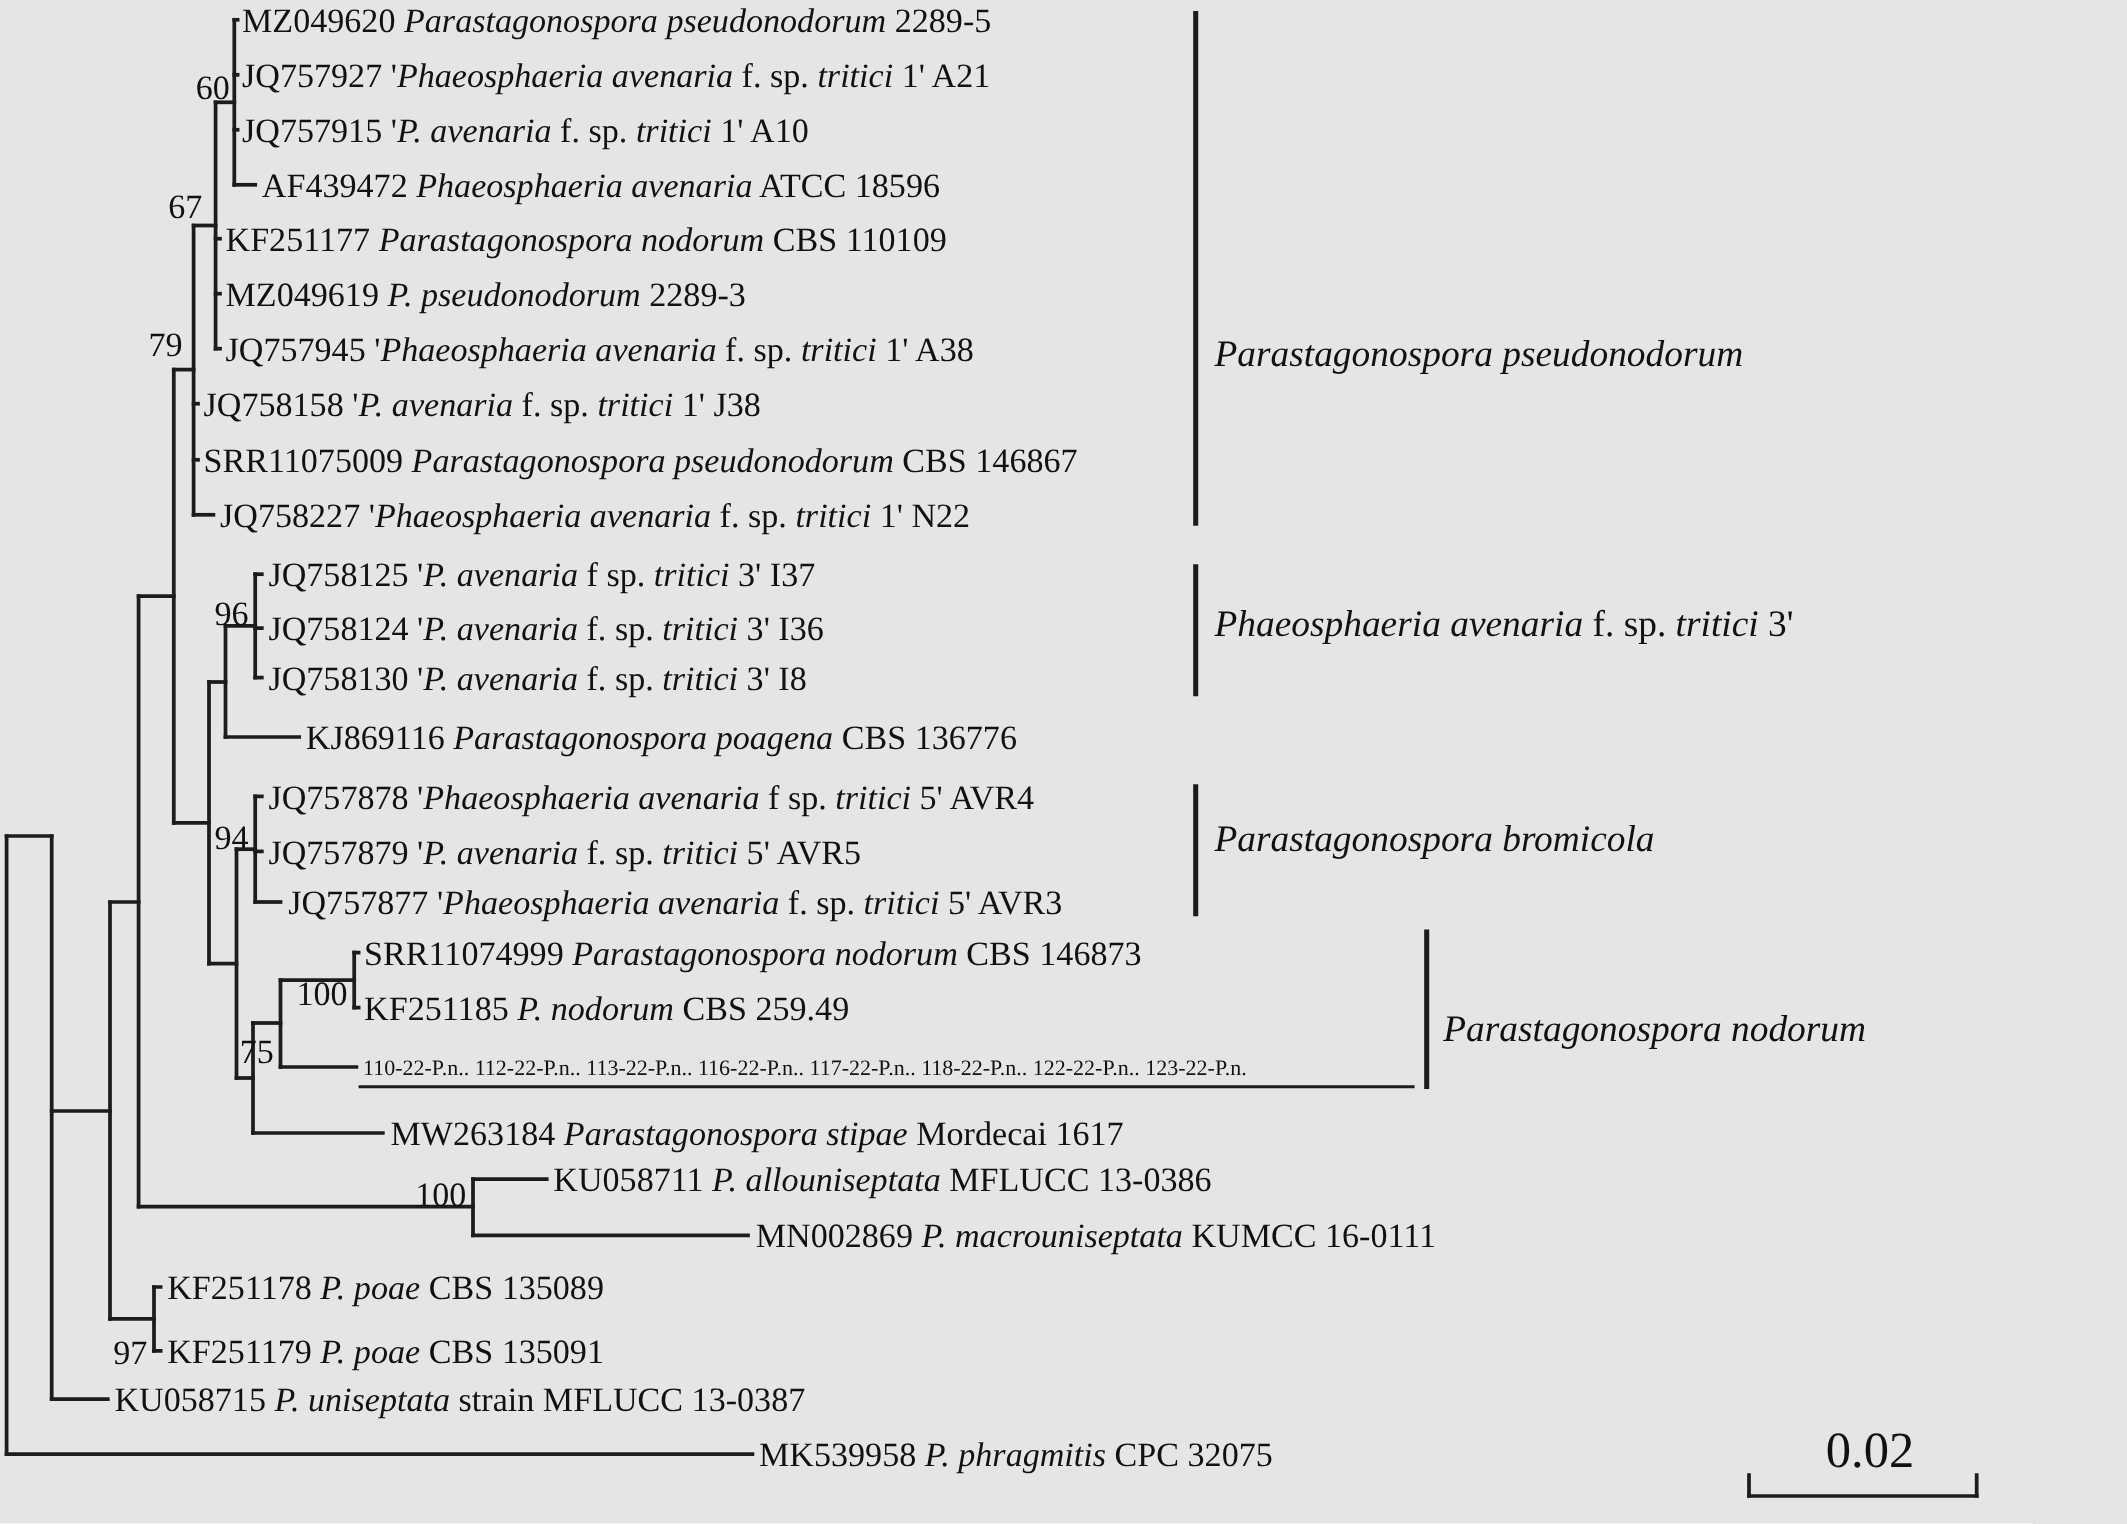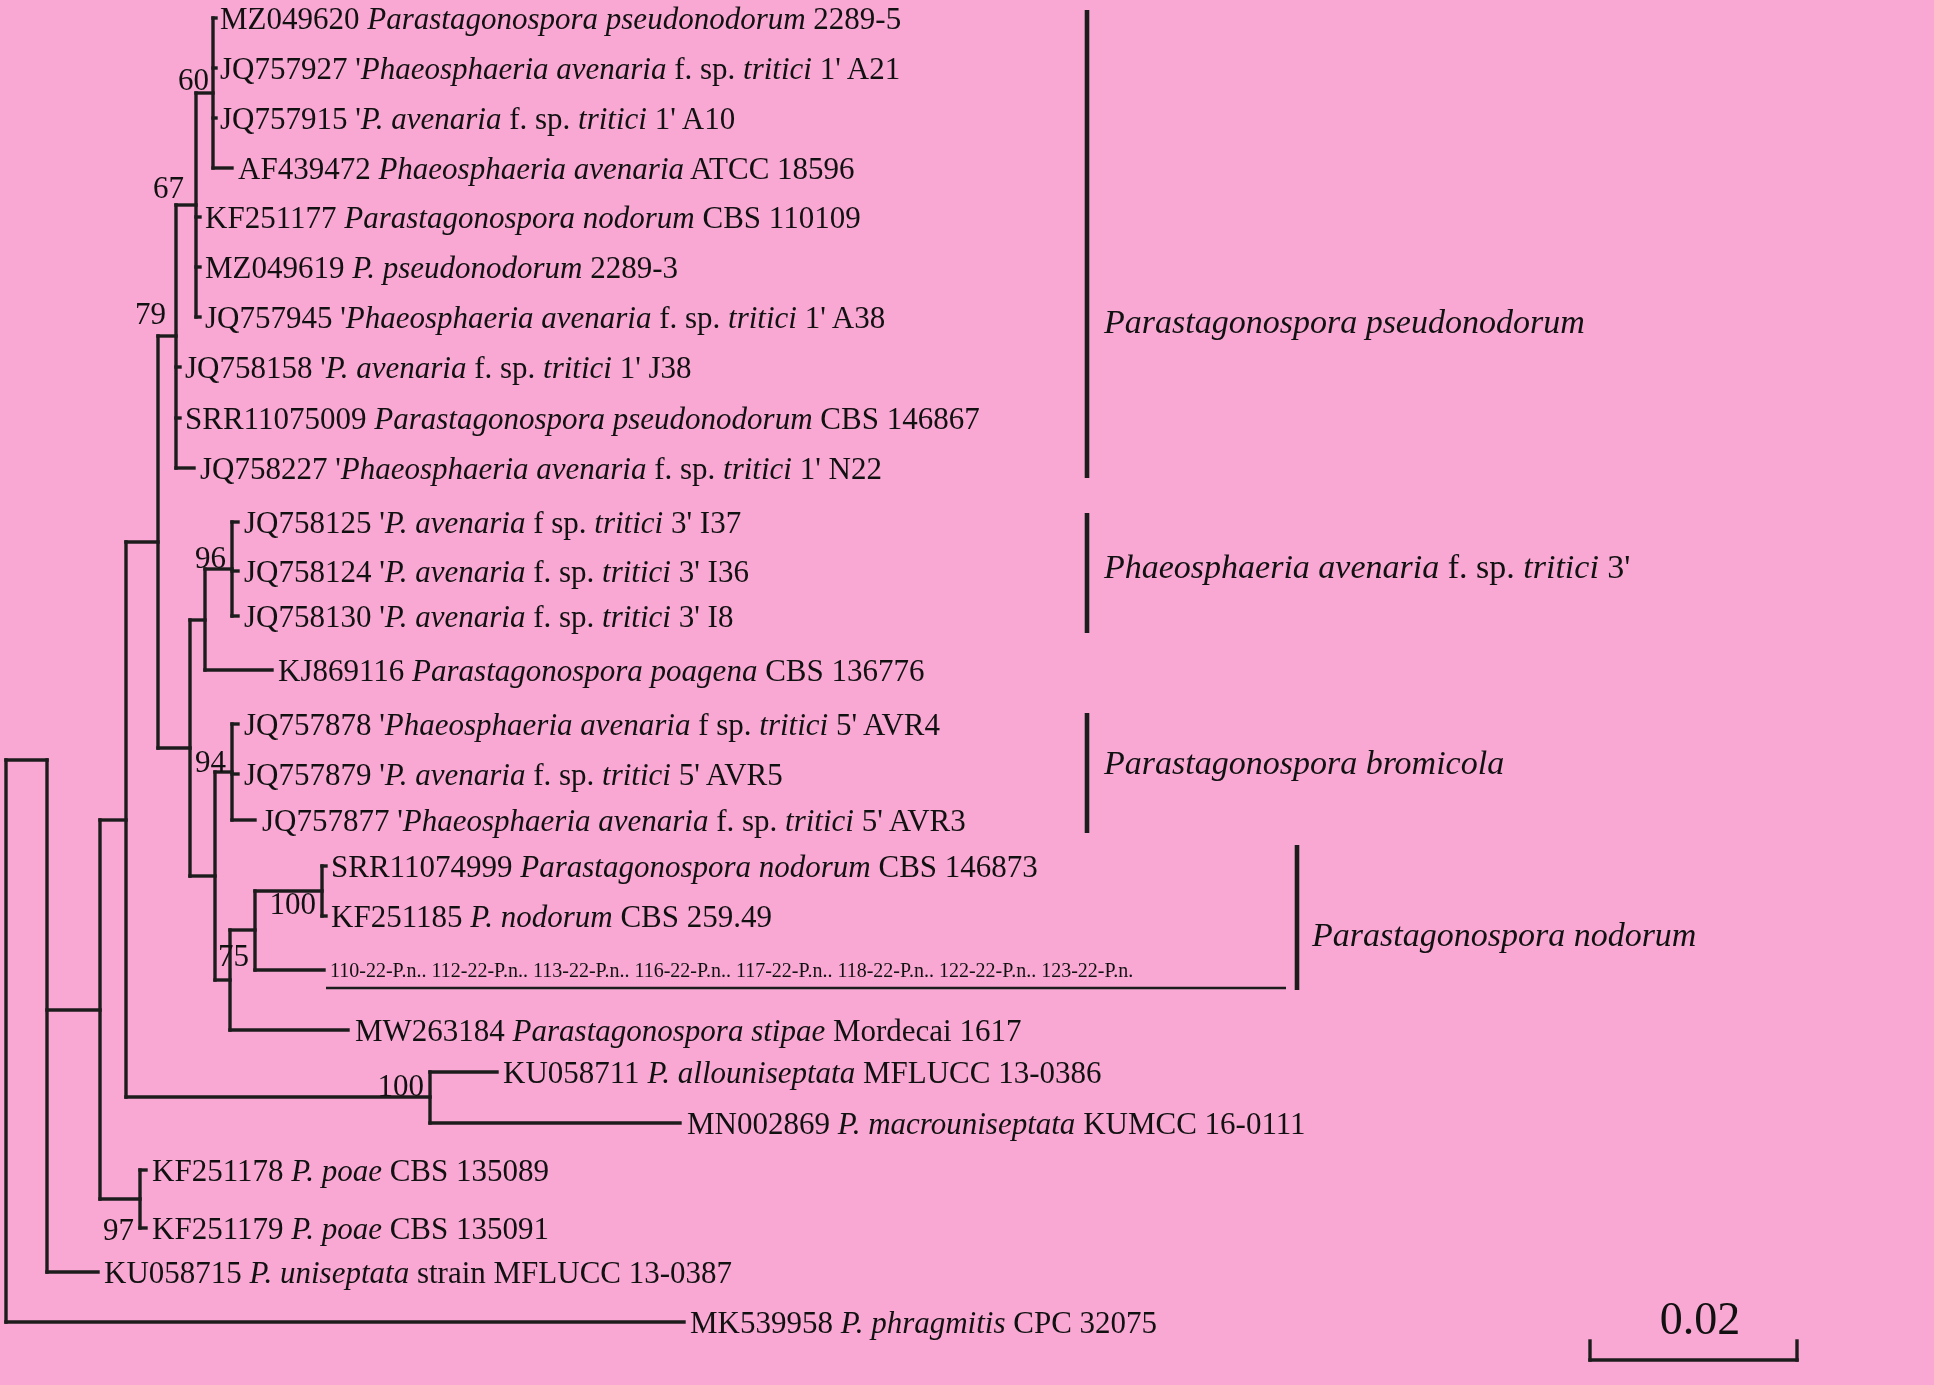--- a/index.html
+++ b/index.html
@@ -1,16 +1,16 @@
 <!DOCTYPE html>
 <html><head>
 <meta charset="utf-8">
 <style>
   html,body{margin:0;padding:0;background:#ffffff;}
-  .figure-wrap{width:1934px;height:1385px;background:#f9a8d4;position:relative;overflow:hidden;}
+  .figure-wrap{width:1934px;height:1385px;background:#e5e5e5;position:relative;overflow:hidden;}
   svg{display:block;}
   text{fill:#111111;font-family:"Liberation Serif","DejaVu Serif",serif;}
   .branch{stroke:#1c1c1c;stroke-width:3.4;fill:none;stroke-linecap:square;}
   .bracket{stroke:#1c1c1c;stroke-width:4.6;fill:none;stroke-linecap:butt;}
   .scaleline{stroke:#1c1c1c;stroke-width:3.4;fill:none;stroke-linecap:square;}
   .underline{stroke:#1c1c1c;stroke-width:2.6;fill:none;}
 </style>
 </head>
 <body>
 

